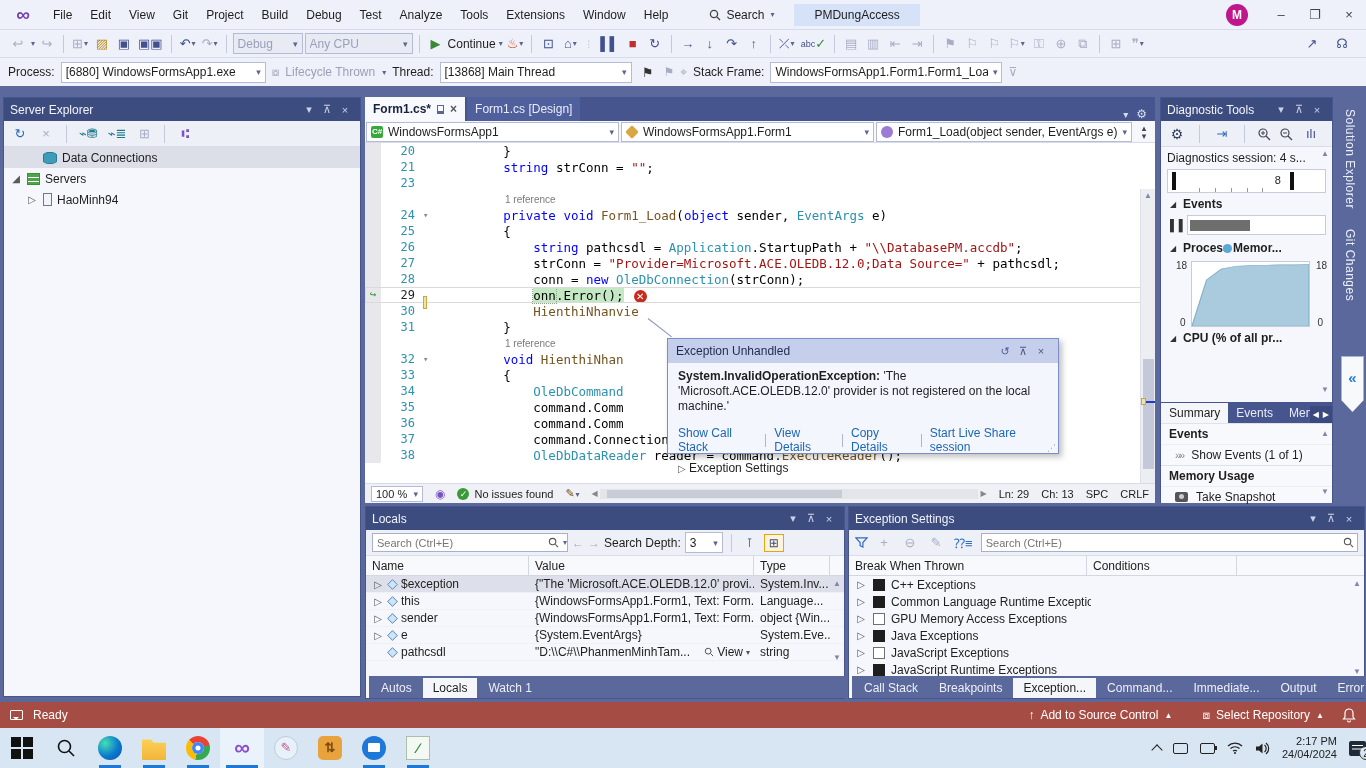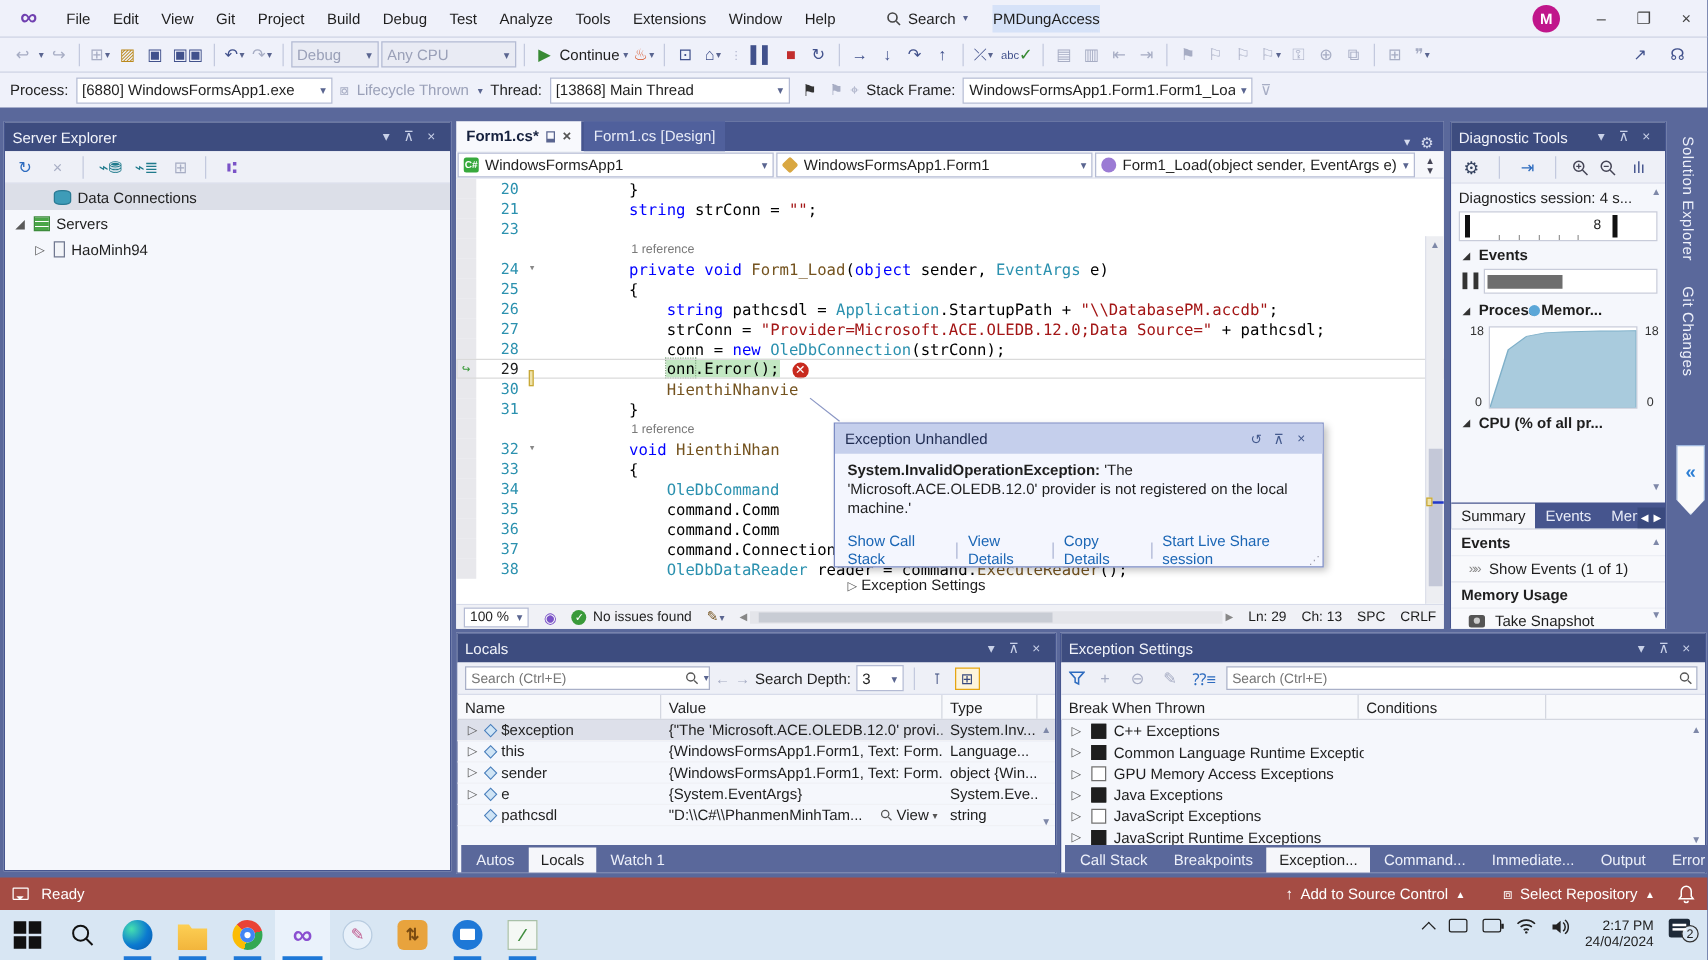--- a/index.html
+++ b/index.html
@@ -4,21 +4,21 @@
 <style>
   *{box-sizing:border-box;margin:0;padding:0}
   html,body{width:1366px;height:768px;overflow:hidden}
   body{position:relative;font-family:"Liberation Sans",sans-serif;font-size:12px;background:#5A689B;color:#1E1E1E}
   .abs{position:absolute}
   
   #menubar{position:absolute;left:0;top:0;width:1366px;height:30px;background:#EFF1FA;display:flex;align-items:center;border-bottom:1px solid #D8DCEA}
   #vs-logo{width:26px;height:20px;margin:0 8px 0 10px;color:#7040B0;font-weight:bold;font-size:19px;line-height:20px;text-align:center}
   .menu-item{padding:4px 9px;color:#1E1E1E;cursor:default}
   #search-ctl{display:flex;align-items:center;gap:5px;margin-left:26px;color:#1E1E1E;padding:3px 6px}
-  #project-chip{background:#D6E2F8;padding:4px 0;margin-left:14px;color:#1E1E1E}
+  #project-chip{background:#D6E2F8;padding:4px 20px;margin-left:14px;color:#1E1E1E}
   #menubar .spacer{flex:1}
   #avatar{width:22px;height:22px;border-radius:50%;background:#C0168B;color:#fff;font-weight:bold;text-align:center;line-height:22px;margin-right:16px}
   .winbtn{width:34px;height:26px;text-align:center;line-height:26px;color:#444;font-size:13px}
   #toolbar{position:absolute;left:0;top:30px;width:1366px;height:28px;background:#EFF1FA;display:flex;align-items:center;gap:2px;padding-left:8px;border-bottom:1px solid #D8DCEA}
   .tbtn{min-width:20px;height:22px;display:flex;align-items:center;justify-content:center;font-size:13px;color:#41518C;padding:0 2px}
   .tbtn.dis{color:#A7ADC4}
   .tbtn.gold{color:#BB8A1E}.tbtn.green{color:#388A34}.tbtn.red{color:#C22D2D}.tbtn.flame{color:#D64E20}
   .tsep{width:1px;height:18px;background:#C3C9DE;margin:0 4px}
   .tdots{color:#AEB4CC;font-size:9px;letter-spacing:1px;margin:0 2px}
   .combo{background:#fff;border:1px solid #B4BBD4;height:21px;display:flex;align-items:center;padding:0 4px;gap:5px;white-space:nowrap}
@@ -177,21 +177,21 @@
   .tb-edge{background:radial-gradient(circle at 30% 30%,#45E0B0,#0B79D0 55%,#0A57A8)}
   .tb-folder{background:linear-gradient(#FFD458,#F2B53C);clip-path:polygon(0 15%,38% 15%,48% 28%,100% 28%,100% 100%,0 100%)}
   .tb-chrome{background:conic-gradient(from -45deg,#EA4335 0 33%,#34A853 0 66%,#FBBC05 0 100%);position:relative}
   .tb-chrome::after{content:"";position:absolute;left:6px;top:6px;width:12px;height:12px;border-radius:50%;background:#fff;box-shadow:inset 0 0 0 3.5px #4285F4}
   .tb-vs{color:#8A4FD0;font-size:22px;font-weight:bold;line-height:24px;text-align:center}
   .tb-paint{background:#E8F1FA;border:1px solid #B8CCE0;color:#C05A8E;font-size:13px;text-align:center;line-height:22px}
   .tb-sql{background:#E8A33D;border-radius:5px;color:#7A4A10;text-align:center;line-height:24px;font-size:13px;font-weight:bold}
   .tb-mon{background:#1E78D7;position:relative}
   .tb-mon::after{content:"";position:absolute;left:6px;top:7px;width:12px;height:9px;background:#fff;border-radius:1px}
   .tb-note{background:#F4F8F4;border:1px solid #A8C0A8;color:#3E8C3C;font-weight:bold;text-align:center;line-height:22px;font-size:14px}
-  #tray{margin-left:auto;display:flex;gap:12px;padding-right:14px;color:#222}
+  #tray{margin-left:auto;display:flex;align-items:center;gap:12px;color:#222}
   .chevup{width:8px;height:8px;border-left:1.5px solid #222;border-top:1.5px solid #222;transform:rotate(45deg);margin-top:4px}
   .trayic{width:15px;height:11px;border:1.2px solid #222;border-radius:2px;position:relative}
   .trayic.batt::after{content:"";position:absolute;right:-3px;top:2.5px;width:2px;height:4px;background:#222}
   #clock{text-align:right;font-size:11px;line-height:13px}
   #notif{width:17px;height:15px;background:#1E2A38;border-radius:2px;position:relative}
   #notif::after{content:"";position:absolute;left:3px;top:4px;width:11px;height:1.5px;background:#fff;box-shadow:0 3.5px 0 #fff}
   #notif-badge{position:absolute;right:-7px;bottom:-4px;width:14px;height:14px;border:1px solid #333;border-radius:50%;background:#D8E6F3;font-size:10px;text-align:center;line-height:13px}
   svg{display:block}
 </style>
 </head>

